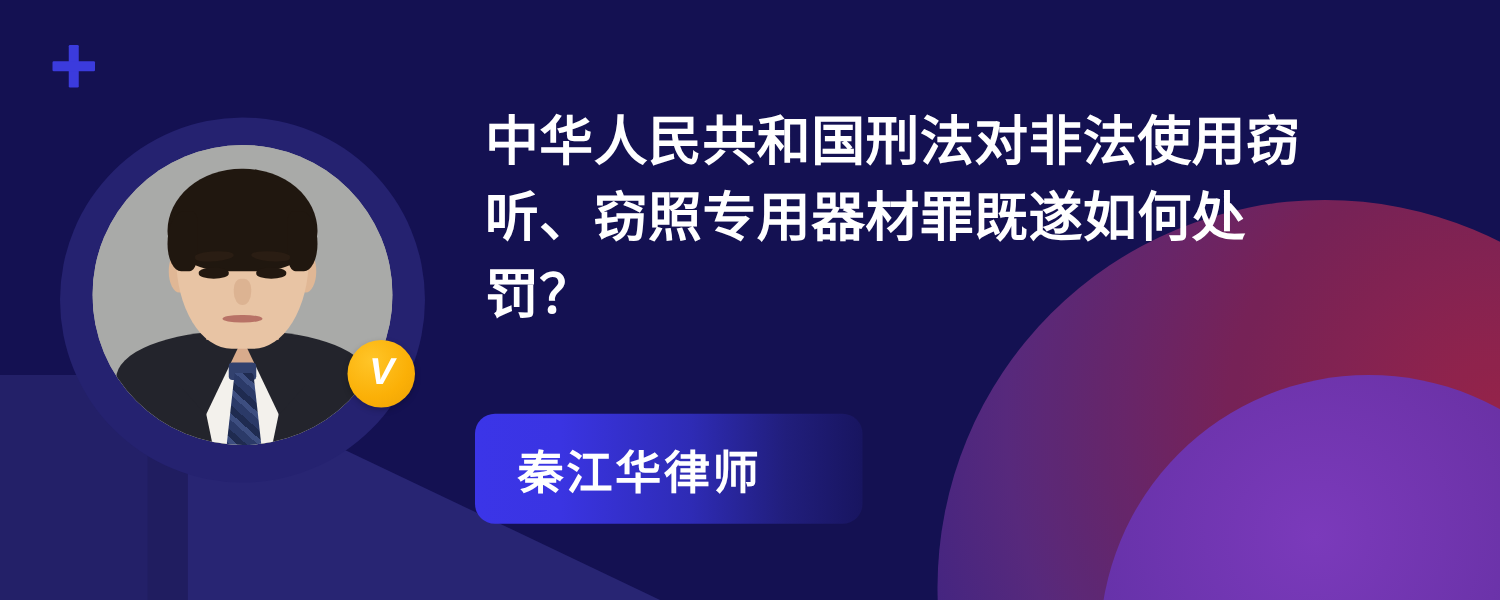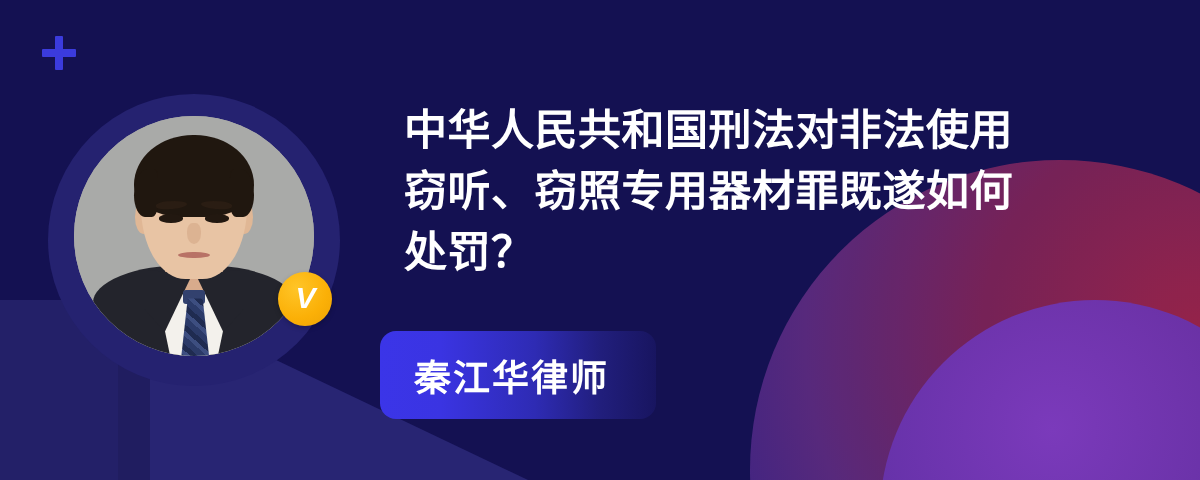--- a/index.html
+++ b/index.html
@@ -209,33 +209,33 @@
 
   
   .content {
     position: absolute;
     left: 388px;
     top: 84px;
     width: 660px;
   }
 
   .headline {
-    margin: 16px;
+    margin: 0;
     color: #ffffff;
     font-size: 43px;
     font-weight: bold;
     line-height: 1.42;
     letter-spacing: 0.5px;
   }
 
   .cta-button {
     position: absolute;
     left: 380px;
     top: 331px;
-    width: 276px;
+    width: 310px;
     height: 88px;
     border: 0;
     border-radius: 16px;
     background: linear-gradient(90deg, #3b35e8 0%, #3a34e2 22%, #2e2bb4 56%, #211e7c 80%, #181560 100%);
     color: #ffffff;
     font-family: "Liberation Sans", "DejaVu Sans", sans-serif;
     font-size: 37px;
     font-weight: bold;
     text-align: left;
     padding: 0 0 0 34px;

